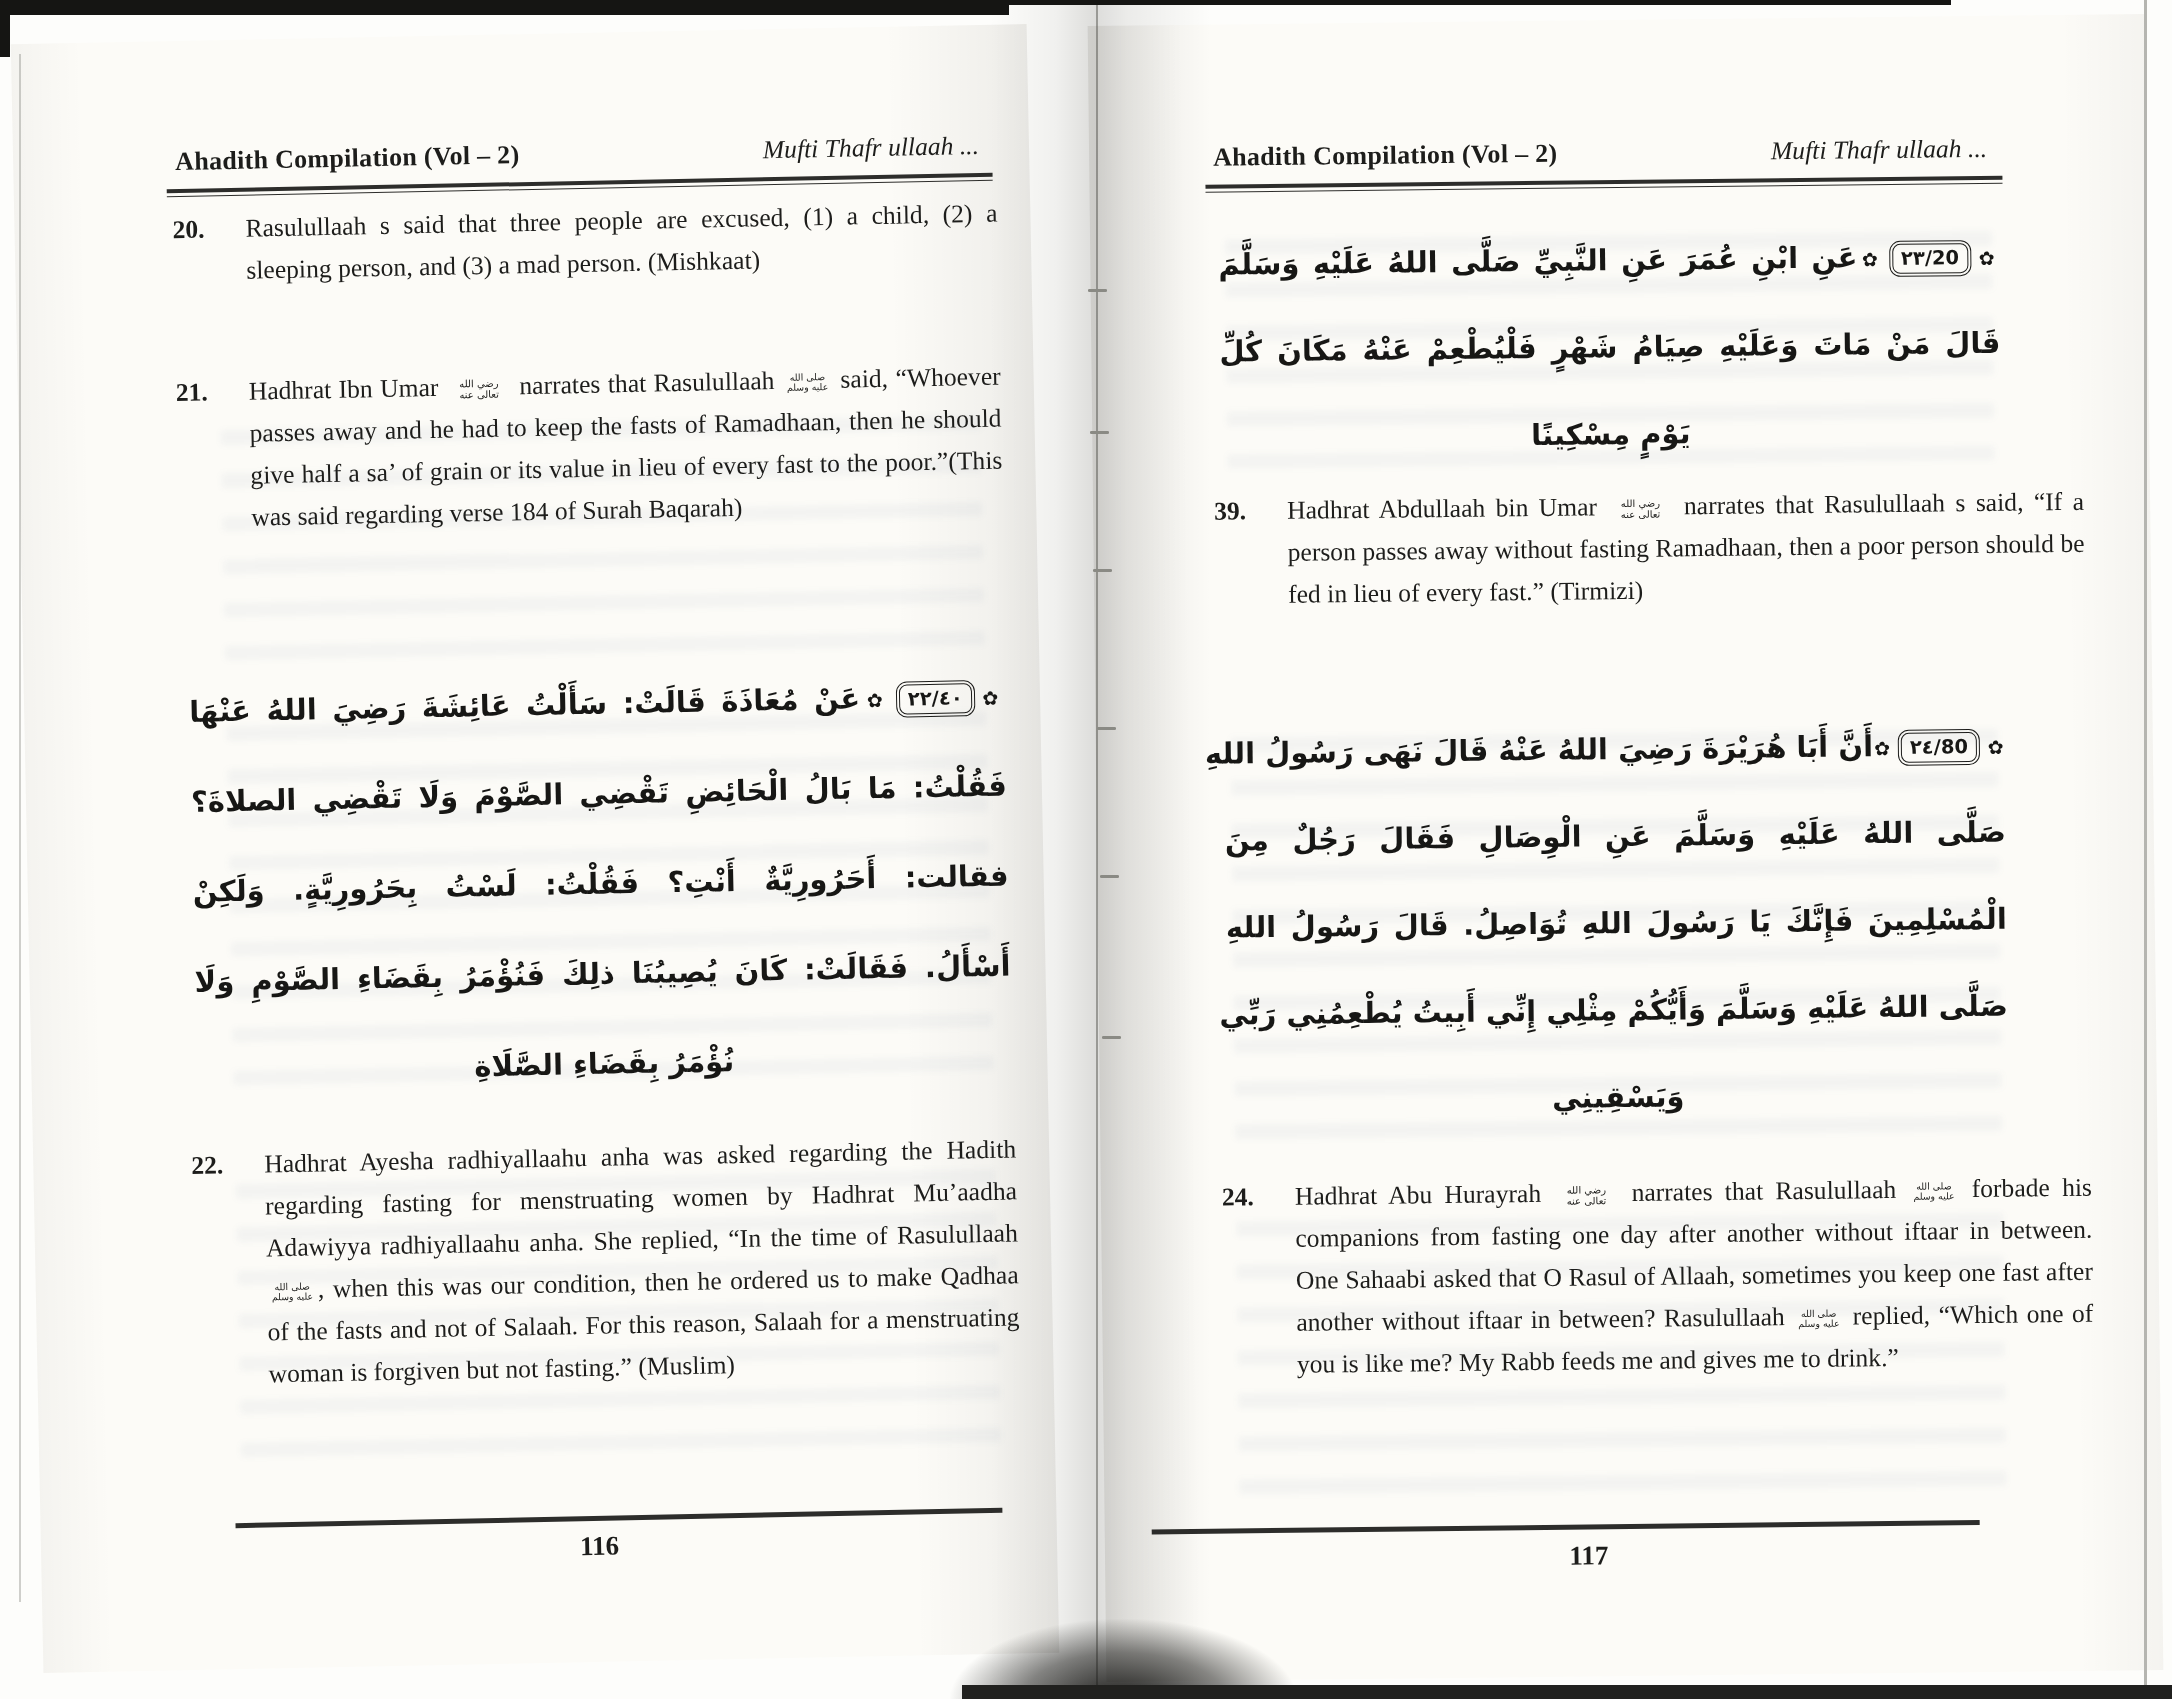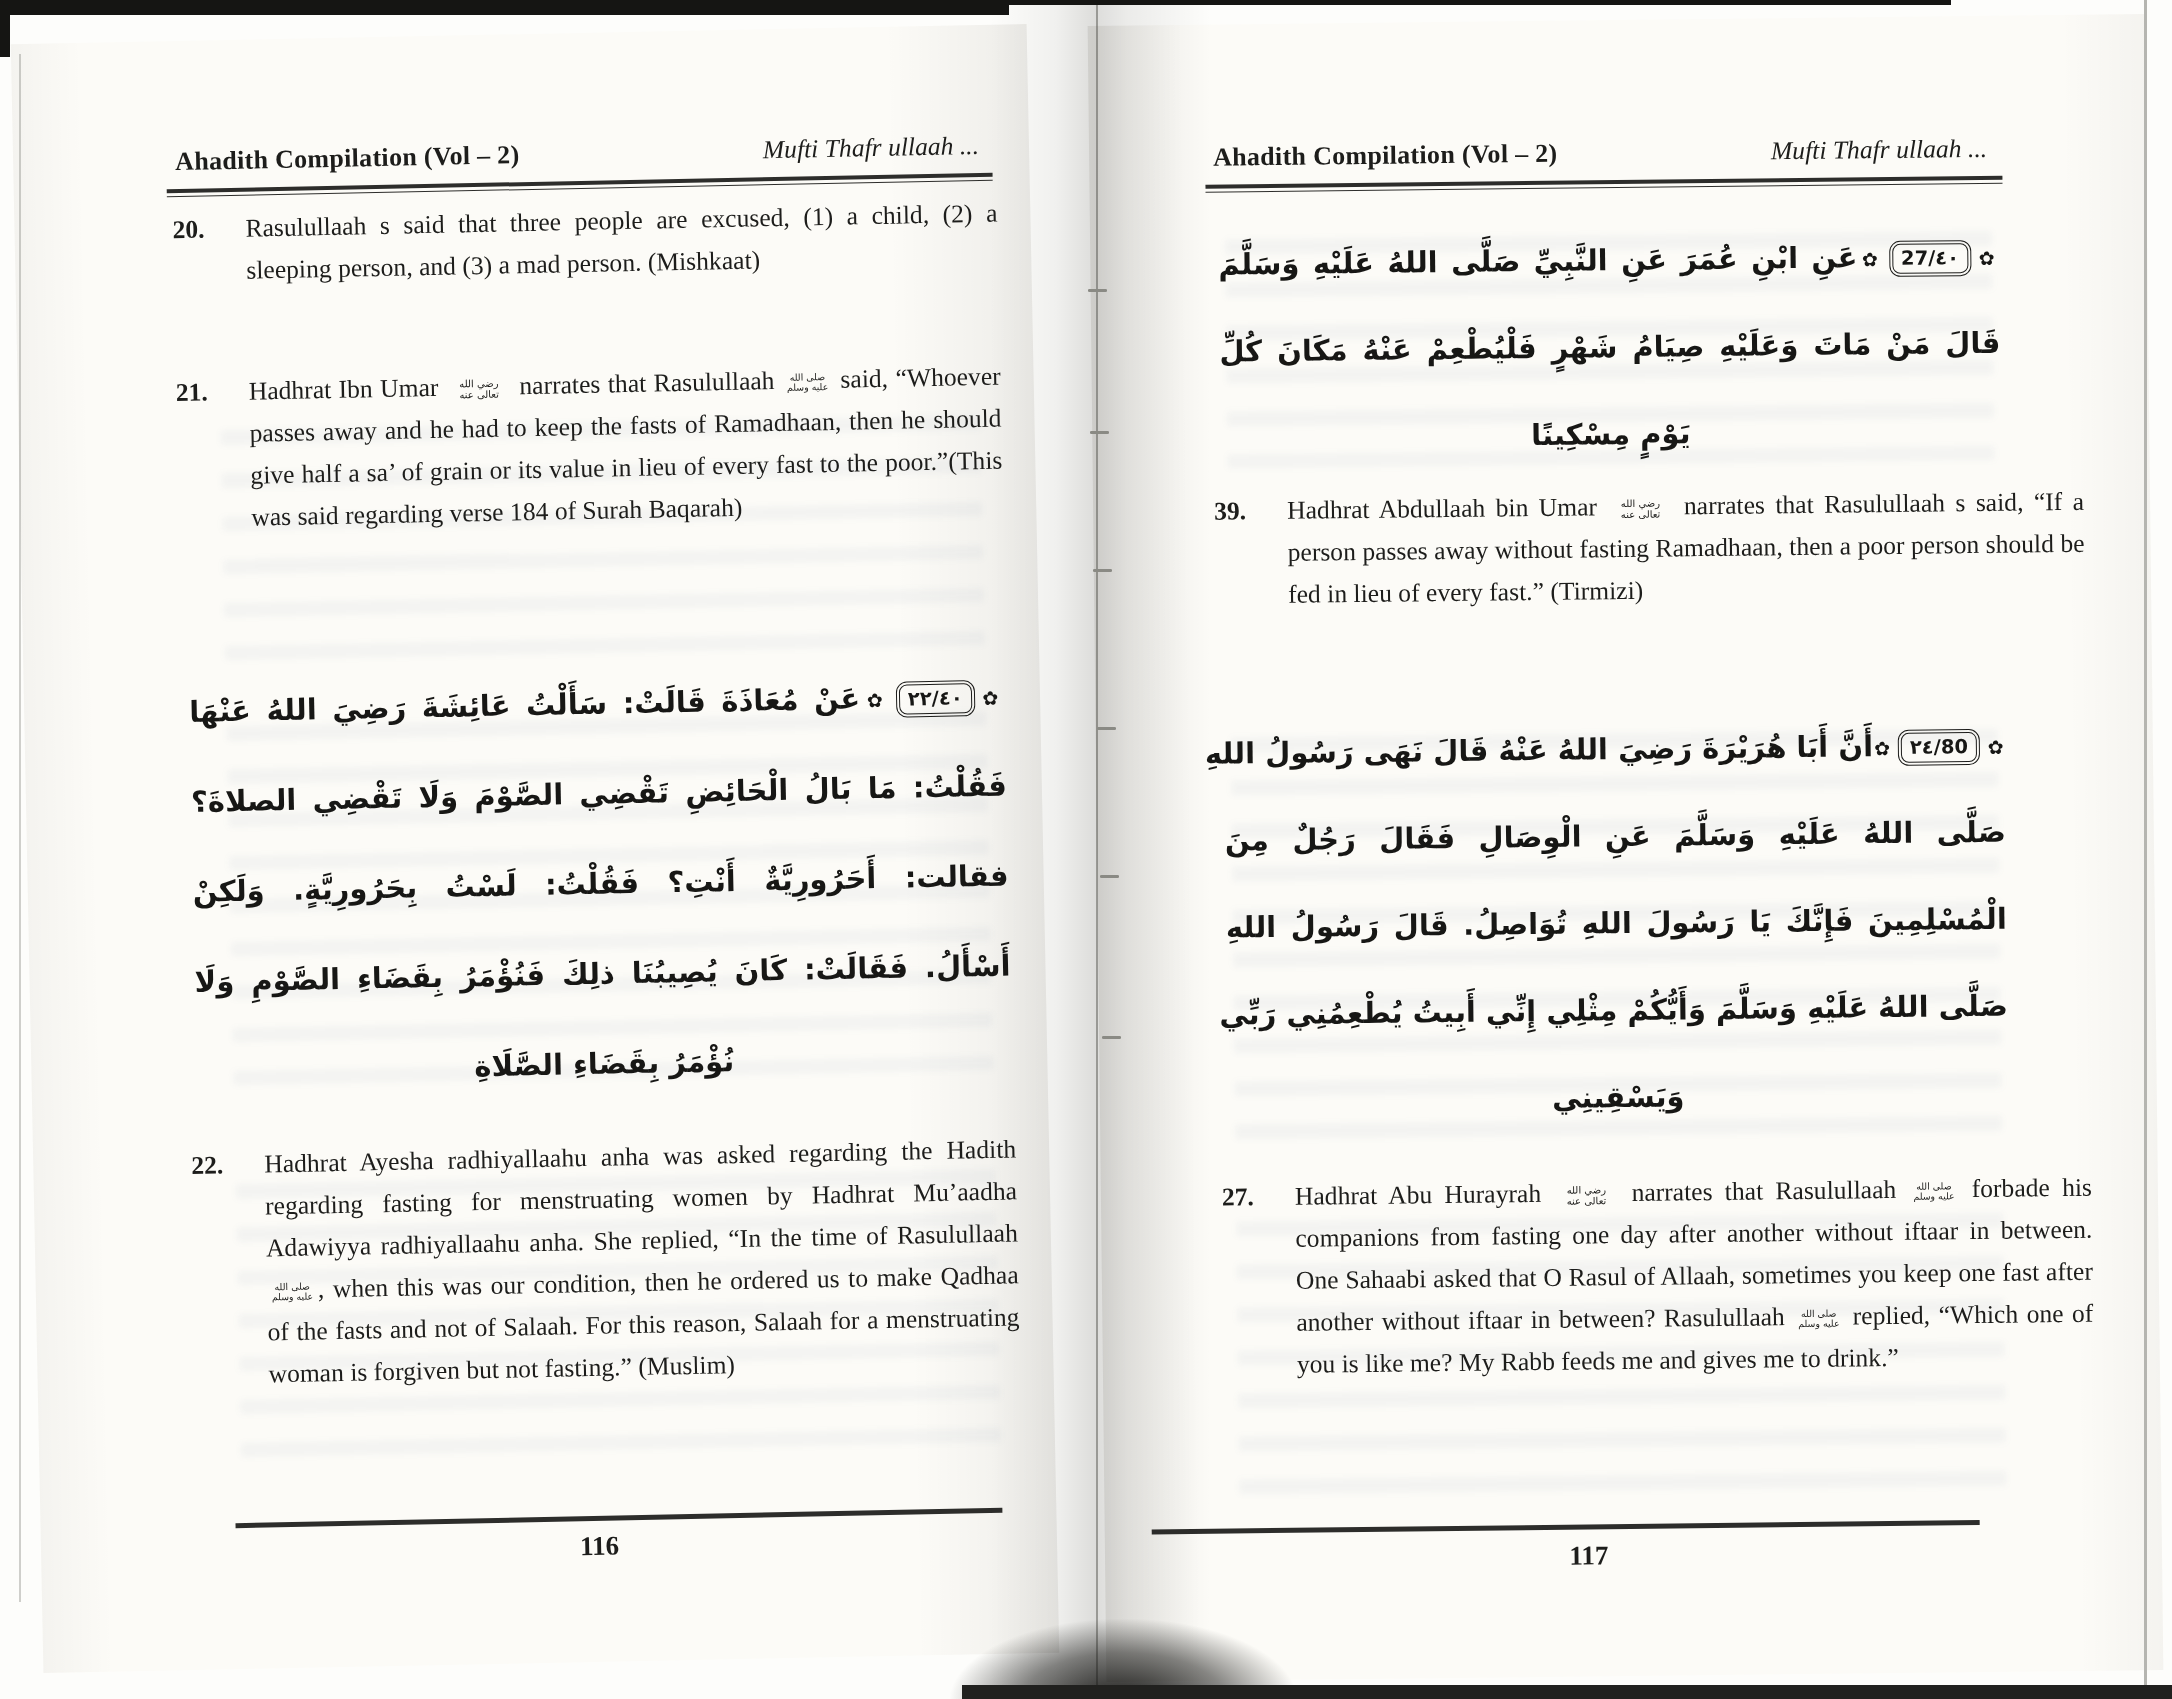--- a/index.html
+++ b/index.html
@@ -111,21 +111,21 @@
   <div class="ghost" style="left:135px;top:1184px;width:767px;height:296px;"></div>
 
   <div class="page-header" style="left:124px;top:118px;width:774px;">
     <span class="ph-title">Ahadith Compilation (Vol – 2)</span>
     <span class="ph-author">Mufti Thafr ullaah ...</span>
   </div>
   <div class="rule-double" style="left:116px;top:160px;width:797px;"></div>
 
   <div class="ar-block" style="left:128px;top:197px;width:781px;">
     <div class="ar-line">
-      <span class="orn">✿</span><span class="num-box">27/٤٠</span><span class="orn">✿</span><span>عَنِ ابْنِ عُمَرَ عَنِ النَّبِيِّ صَلَّى اللهُ عَلَيْهِ وَسَلَّمَ</span>
+      <span class="orn">✿</span><span class="num-box">٢٣/20</span><span class="orn">✿</span><span>عَنِ ابْنِ عُمَرَ عَنِ النَّبِيِّ صَلَّى اللهُ عَلَيْهِ وَسَلَّمَ</span>
     </div>
     <div class="ar-line">قَالَ مَنْ مَاتَ وَعَلَيْهِ صِيَامُ شَهْرٍ فَلْيُطْعِمْ عَنْهُ مَكَانَ كُلِّ</div>
     <div class="ar-line center">يَوْمٍ مِسْكِينًا</div>
   </div>
 
   <div class="entry" style="left:121px;top:466px;width:797px;">
     <span class="num">39.</span>
     <span>Hadhrat Abdullaah bin Umar</span>
     <span class="hon">رضي الله تعالى عنه</span>
     <span>narrates that Rasulullaah s said, “If a person passes away without fasting Ramadhaan, then a poor person should be fed in lieu of every fast.” (Tirmizi)</span>
@@ -135,21 +135,21 @@
     <div class="ar-line">
       <span class="orn">✿</span><span class="num-box">٢٤/80</span><span class="orn">✿</span><span>أَنَّ أَبَا هُرَيْرَةَ رَضِيَ اللهُ عَنْهُ قَالَ نَهَى رَسُولُ اللهِ</span>
     </div>
     <div class="ar-line">صَلَّى اللهُ عَلَيْهِ وَسَلَّمَ عَنِ الْوِصَالِ فَقَالَ رَجُلٌ مِنَ</div>
     <div class="ar-line">الْمُسْلِمِينَ فَإِنَّكَ يَا رَسُولَ اللهِ تُوَاصِلُ. قَالَ رَسُولُ اللهِ</div>
     <div class="ar-line">صَلَّى اللهُ عَلَيْهِ وَسَلَّمَ وَأَيُّكُمْ مِثْلِي إِنِّي أَبِيتُ يُطْعِمُنِي رَبِّي</div>
     <div class="ar-line center">وَيَسْقِينِي</div>
   </div>
 
   <div class="entry" style="left:121px;top:1152px;width:797px;">
-    <span class="num">27.</span>
+    <span class="num">24.</span>
     <span>Hadhrat Abu Hurayrah</span>
     <span class="hon">رضي الله تعالى عنه</span>
     <span>narrates that Rasulullaah</span>
     <span class="hon salla">صلى الله عليه وسلم</span>
     <span>forbade his companions from fasting one day after another without iftaar in between. One Sahaabi asked that O Rasul of Allaah, sometimes you keep one fast after another without iftaar in between? Rasulullaah</span>
     <span class="hon salla">صلى الله عليه وسلم</span>
     <span>replied, “Which one of you is like me? My Rabb feeds me and gives me to drink.”</span>
   </div>
 
   <div class="rule-single" style="left:47px;top:1504px;width:828px;"></div>

